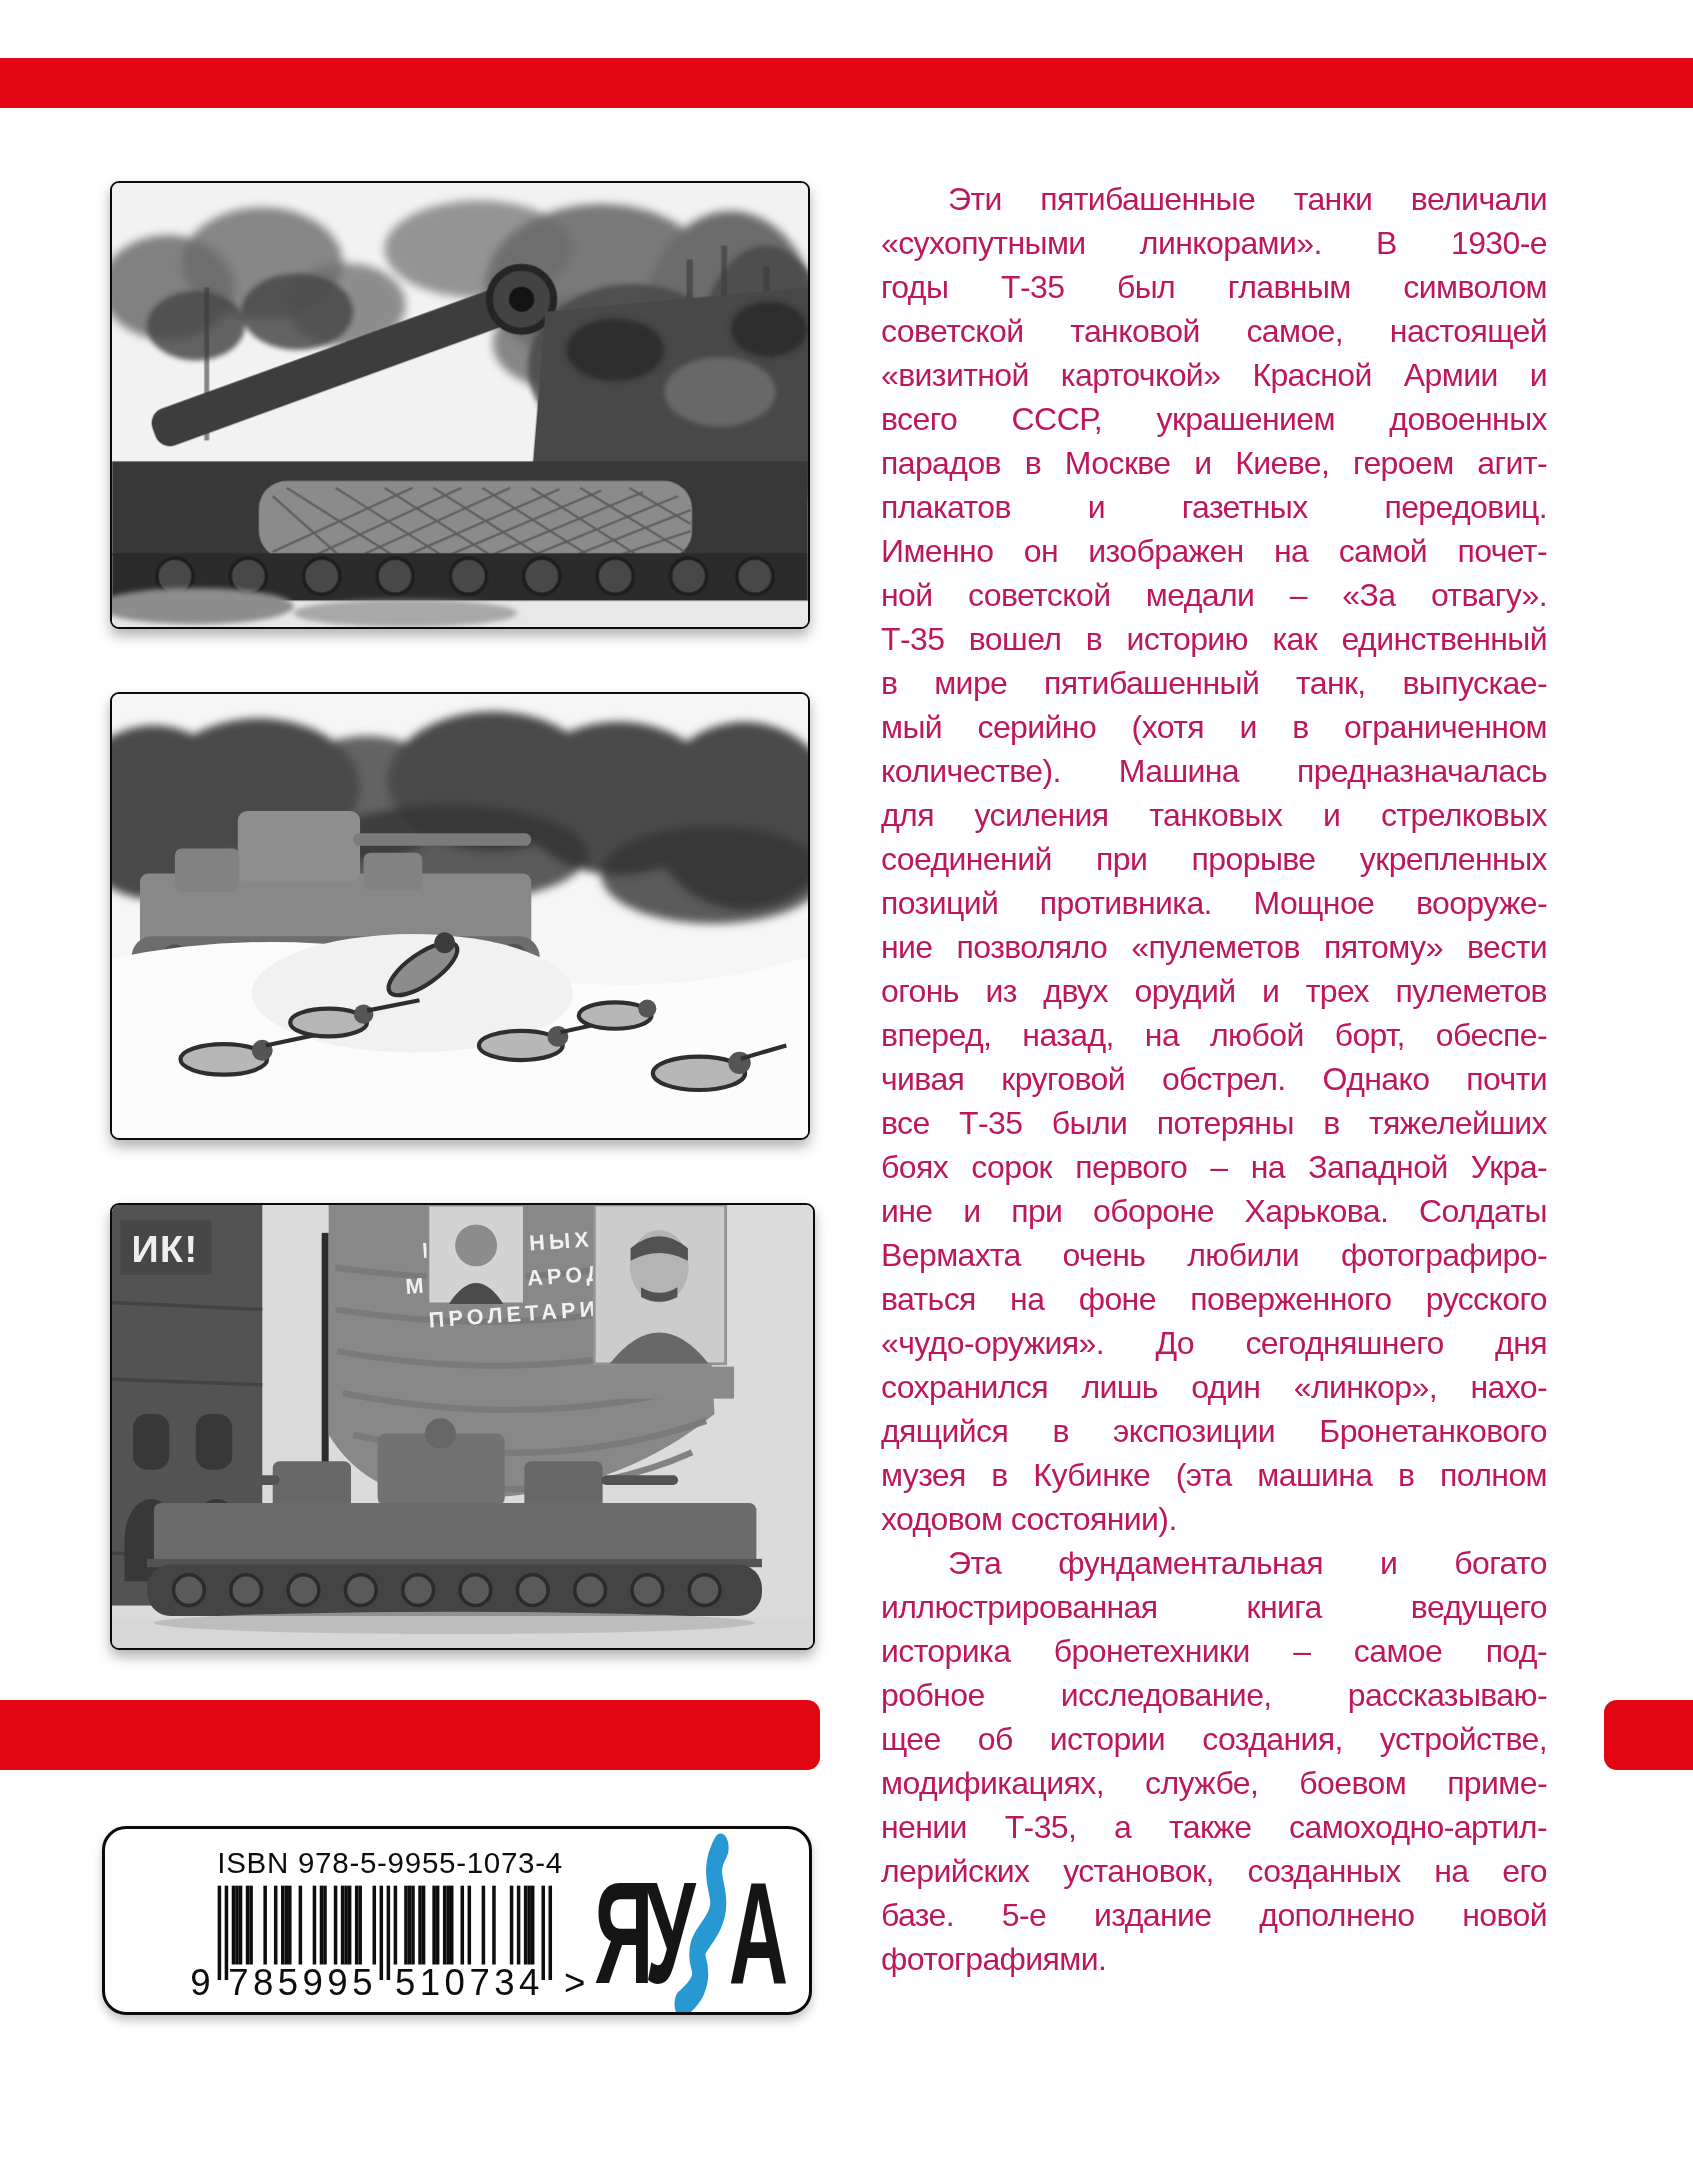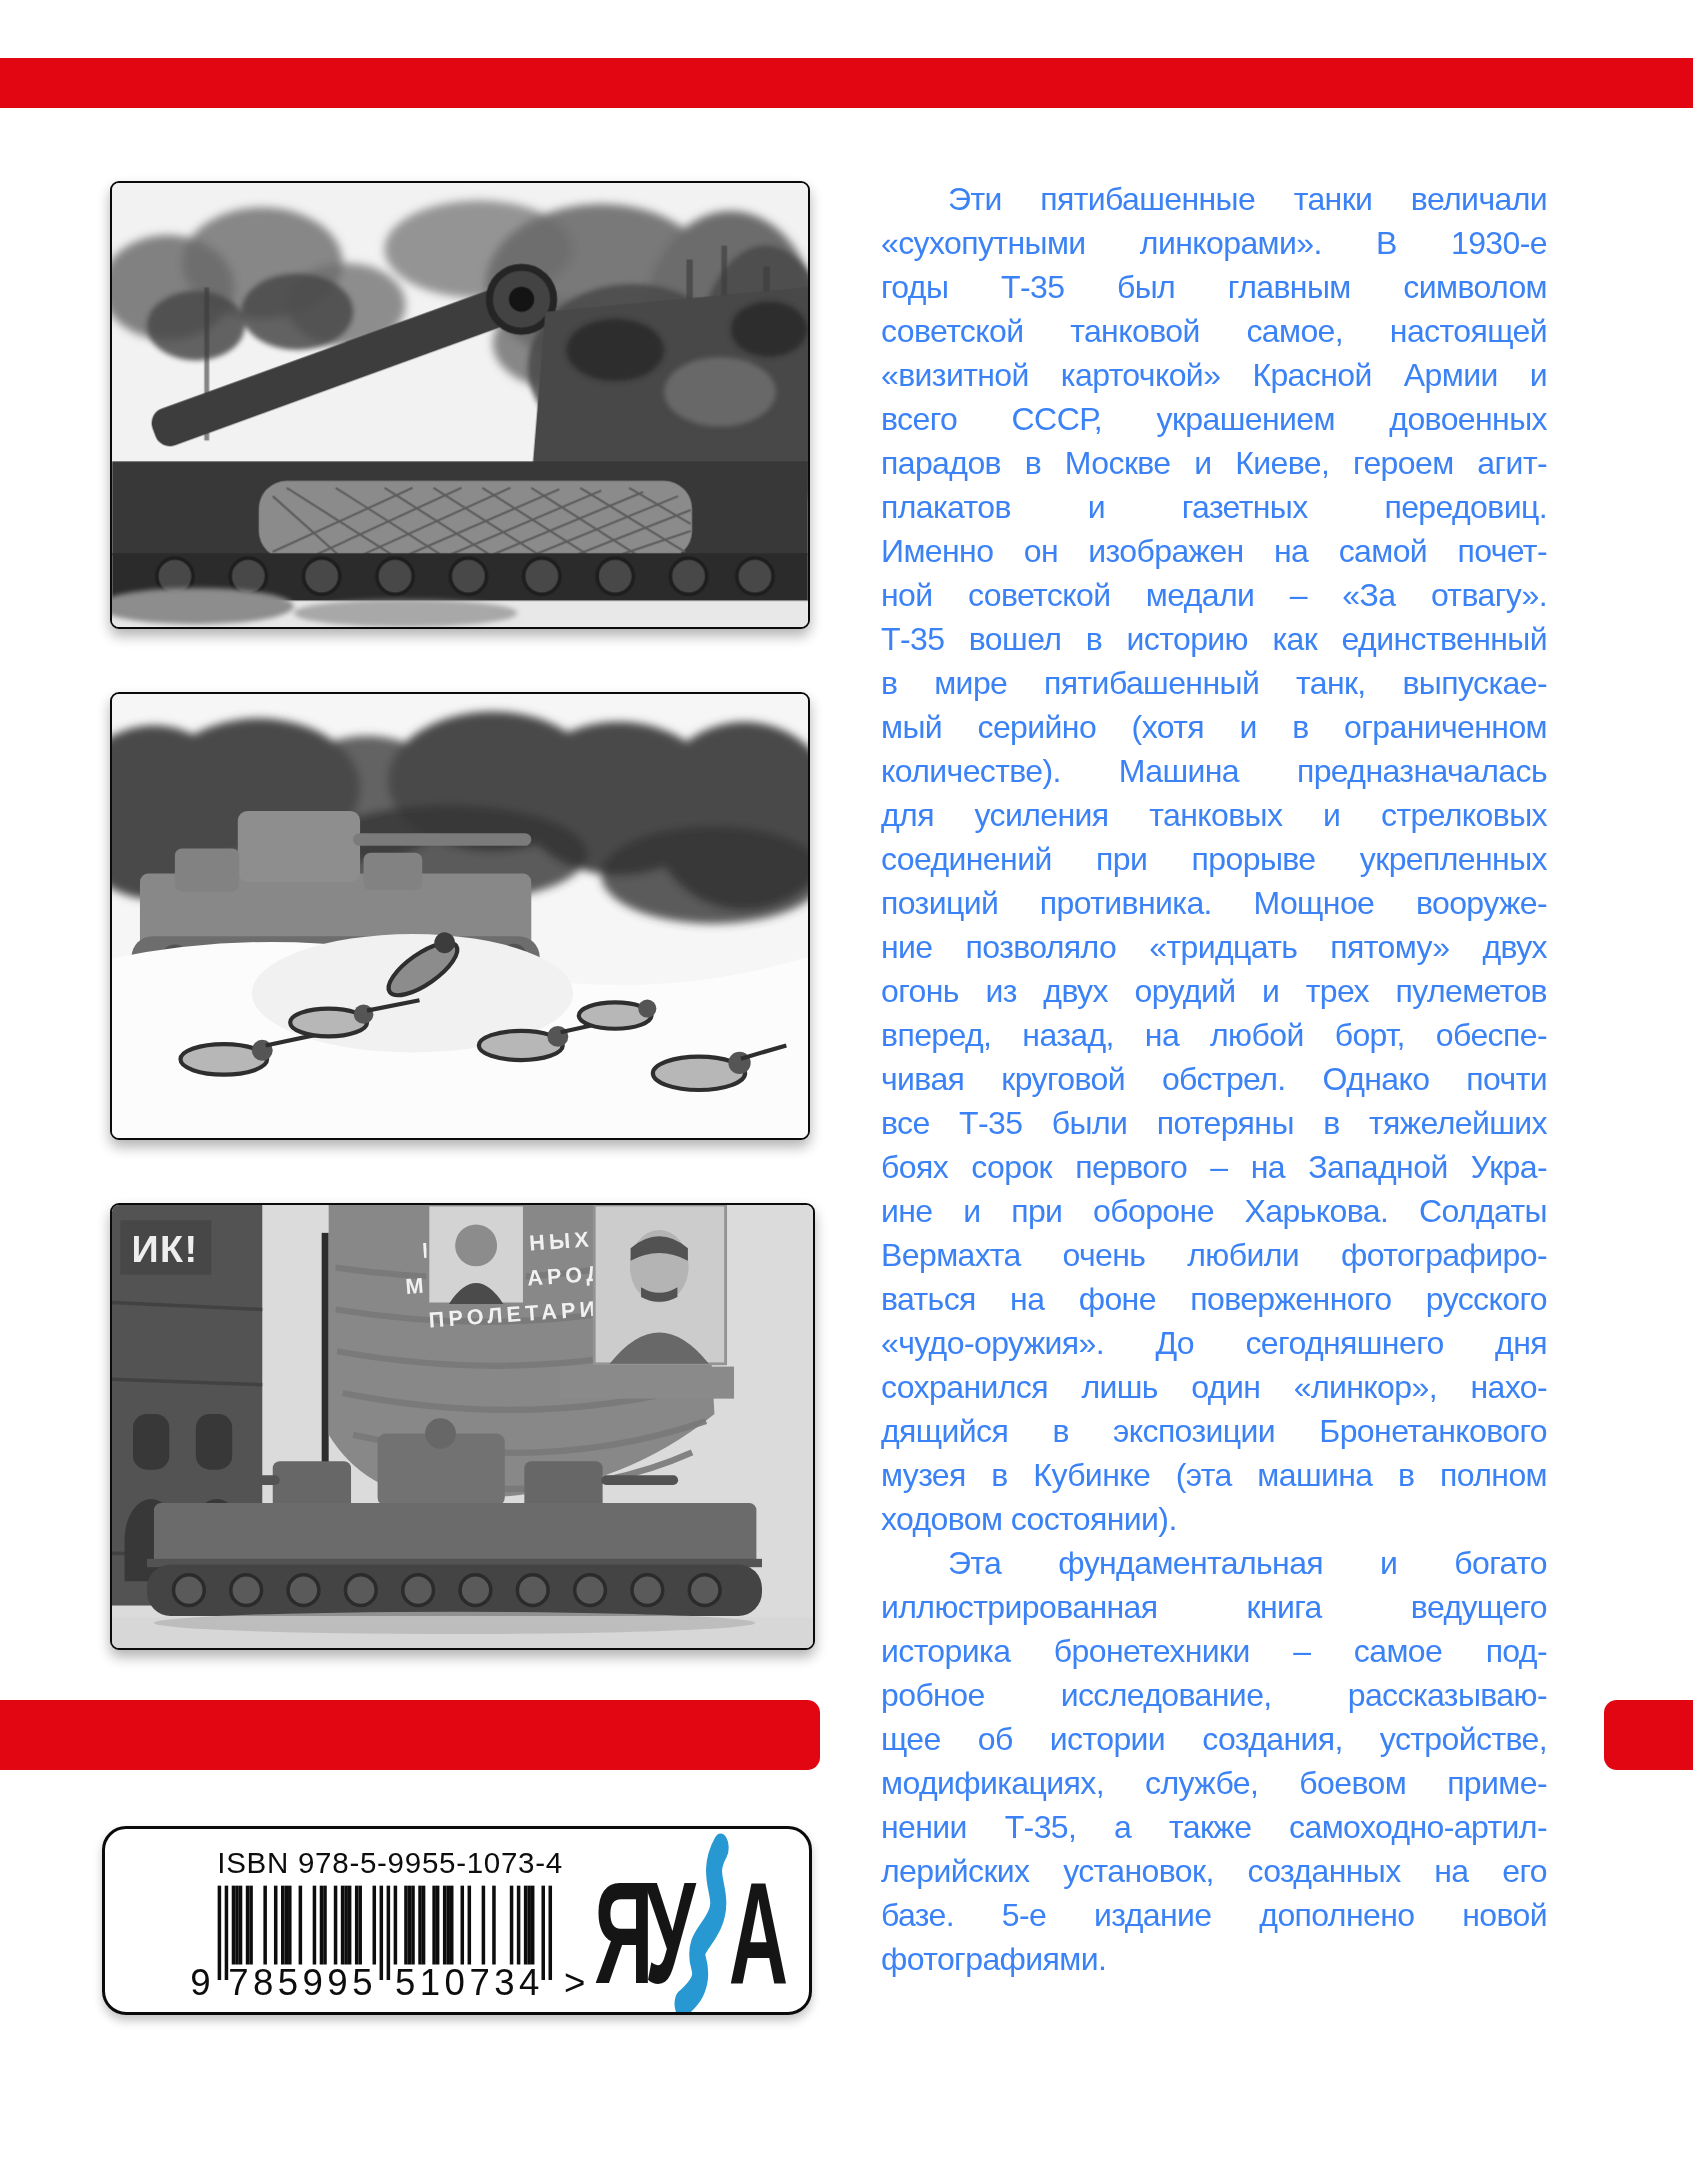--- a/index.html
+++ b/index.html
@@ -11,21 +11,21 @@
   #bar-right{left:1604px;top:1700px;width:89px;height:70px;border-radius:12.7px 0 0 12.7px;}
 
   .photo{position:absolute;left:110px;width:700px;border:2.8px solid #0b0b0b;border-radius:9px;
          overflow:hidden;box-sizing:border-box;background:#eceae6;
          box-shadow:0 7px 12.7px rgba(0,0,0,.30);}
   .photo svg{display:block;width:100%;height:100%;filter:grayscale(1);}
   #photo-1{top:181px;height:448px;}
   #photo-2{top:692px;height:448px;}
   #photo-3{top:1203px;height:447px;width:705px;}
 
-  .text-col{position:absolute;left:881px;top:177px;width:666px;color:#3b82f6;
+  .text-col{position:absolute;left:881px;top:177px;width:666px;color:#be185d;
             font-size:32px;line-height:44px;letter-spacing:-0.6px;}
   .tline{text-align:justify;text-align-last:justify;}
   .tline.first{text-indent:67px;}
   .tline.plast{text-align-last:left;}
 
   #isbn-box{position:absolute;left:102px;top:1826px;width:710px;height:189px;
             border:3.5px solid #0b0b0b;border-radius:24px;background:#ffffff;
             box-sizing:border-box;box-shadow:0 5.6px 9.8px rgba(0,0,0,.22);}
   #isbn-box svg{display:block;width:100%;height:100%;}
   svg text{font-family:"Liberation Sans",sans-serif;}
@@ -270,21 +270,21 @@
       <div class="tline">плакатов и газетных передовиц.</div>
       <div class="tline">Именно он изображен на самой почет-</div>
       <div class="tline">ной советской медали – «За отвагу».</div>
       <div class="tline">Т-35 вошел в историю как единственный</div>
       <div class="tline">в мире пятибашенный танк, выпускае-</div>
       <div class="tline">мый серийно (хотя и в ограниченном</div>
       <div class="tline">количестве). Машина предназначалась</div>
       <div class="tline">для усиления танковых и стрелковых</div>
       <div class="tline">соединений при прорыве укрепленных</div>
       <div class="tline">позиций противника. Мощное вооруже-</div>
-      <div class="tline">ние позволяло «тридцать пятому» двух</div>
+      <div class="tline">ние позволяло «пулеметов пятому» вести</div>
       <div class="tline">огонь из двух орудий и трех пулеметов</div>
       <div class="tline">вперед, назад, на любой борт, обеспе-</div>
       <div class="tline">чивая круговой обстрел. Однако почти</div>
       <div class="tline">все Т-35 были потеряны в тяжелейших</div>
       <div class="tline">боях сорок первого – на Западной Укра-</div>
       <div class="tline">ине и при обороне Харькова. Солдаты</div>
       <div class="tline">Вермахта очень любили фотографиро-</div>
       <div class="tline">ваться на фоне поверженного русского</div>
       <div class="tline">«чудо-оружия». До сегодняшнего дня</div>
       <div class="tline">сохранился лишь один «линкор», нахо-</div>

